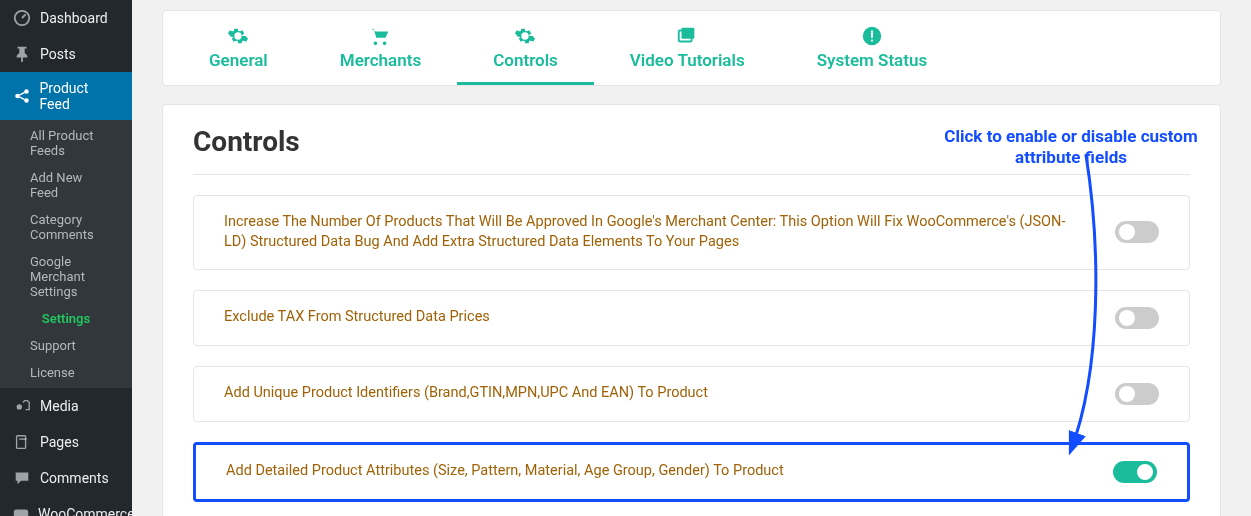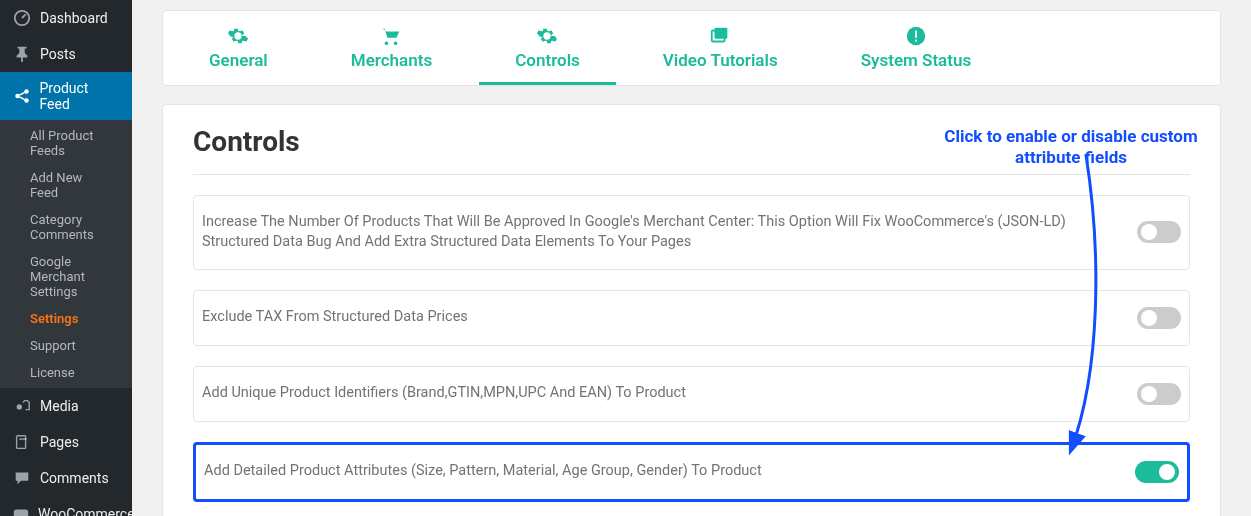--- a/index.html
+++ b/index.html
@@ -57,37 +57,38 @@
     background: #32373c;
     padding: 2px 0;
   }
   .side-sub .sub-item {
     padding: 6px 30px;
     font-size: 13px;
     color: #b4b9be;
     cursor: pointer;
   }
   .side-sub .sub-item.active {
-    color: #f97316;
+    color: #22c55e;
     font-weight: 600;
+    text-align: center;
   }
 
   
   .main {
     flex: 1;
     background: #f1f1f1;
     padding: 10px 30px 20px 30px;
     overflow: hidden;
     position: relative;
   }
 
   
   .tabs {
     display: flex;
-    gap: 11px;
+    gap: 0;
     background: #fff;
     border: 1px solid #e5e5e5;
     border-radius: 4px;
     margin: 0 0 18px 0;
     padding: 10px 10px 0 10px;
   }
   .tab {
     flex: 0 0 auto;
     display: flex;
     flex-direction: column;
@@ -122,27 +123,27 @@
     color: #333;
     padding-bottom: 16px;
     border-bottom: 1px solid #e5e5e5;
     margin-bottom: 20px;
   }
 
   .control-row {
     background: #fff;
     border: 1px solid #e5e5e5;
     border-radius: 4px;
-    padding: 16px 8px;
+    padding: 16px 30px;
     display: flex;
     align-items: center;
     justify-content: space-between;
     margin-bottom: 20px;
     font-size: 14.5px;
-    color: #737373;
+    color: #a16207;
     line-height: 1.4;
   }
   .control-row .ctrl-text {
     flex: 1;
     padding-right: 30px;
   }
   .control-row.highlight {
     border: 3px solid #124dff;
   }
 

